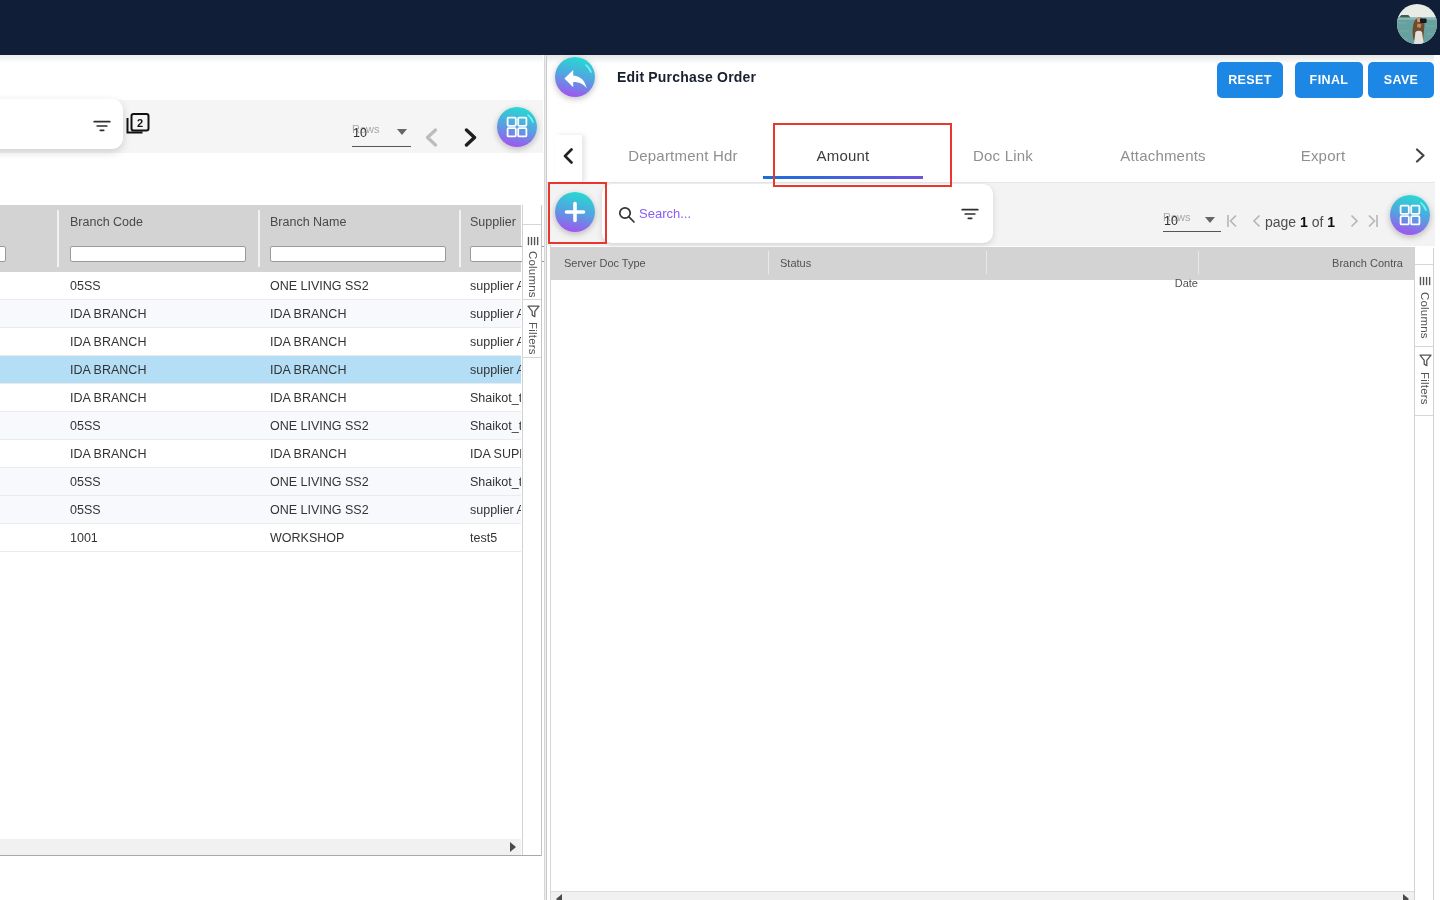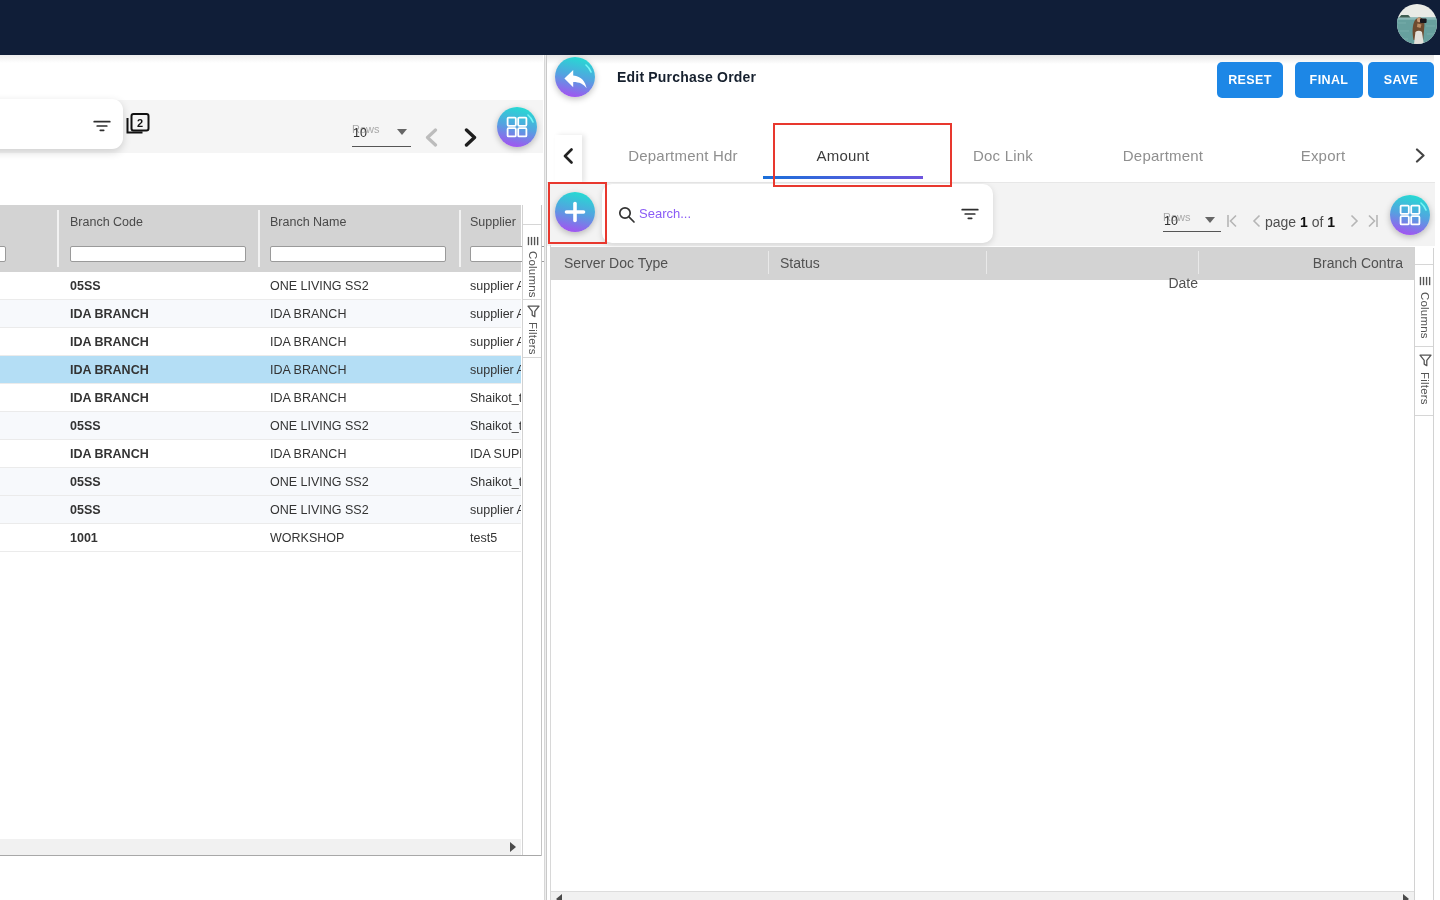--- a/index.html
+++ b/index.html
@@ -25,21 +25,21 @@
   .selline { height:1px; background:#555; }
   .seltri { width:0; height:0; border-left:5.5px solid transparent; border-right:5.5px solid transparent; border-top:6px solid #666; }
 
   
   #lhead { left:0; top:150px; width:521px; height:35px; background:#d3d3d3; }
   #lfilter { left:0; top:185px; width:521px; height:32px; background:#d3d3d3; }
   .lhtxt { position:absolute; top:0; height:35px; line-height:35px; font-size:12.5px; color:#4a4a4a; }
   .finput { position:absolute; top:6px; height:16px; background:#fff; border:1px solid #9a9a9a; border-radius:2px; }
   .lrow { position:absolute; left:0; width:521px; height:28px; border-bottom:1px solid #ebebeb; }
   .lrow span { position:absolute; top:0; height:28px; line-height:28px; font-size:12.5px; color:#333; white-space:nowrap; }
-  .c1 { left:70px;font-weight:bold; } .c2 { left:270px; } .c3 { left:470px; width:51px; overflow:hidden; }
+  .c1 { left:70px; } .c2 { left:270px; } .c3 { left:470px; width:51px; overflow:hidden; }
   .zebra { background:#f7f9fc; }
   .selrow { background:#b4def5; }
   .colsep { position:absolute; top:155px; width:2px; height:57px; background:#f2f2f2; }
 
   
   .vstrip { background:#fff; }
   .vtab { position:absolute; left:0; width:100%; border-top:1px solid #d6d6d6; overflow:hidden; }
   .vtxt { position:absolute; writing-mode:vertical-rl; font-size:11.5px; color:#555; letter-spacing:.2px; }
 
   
@@ -60,21 +60,21 @@
   #tabunderline { left:216px; top:41px; width:160px; height:3px; background:linear-gradient(90deg,#1a6fd9,#6e54de); }
   #chevtab { left:8px; top:0; width:27px; height:48px; background:#fff; box-shadow:3px 0 5px rgba(0,0,0,.10); }
 
   
   #rtoolbar { left:0; top:128px; width:888px; height:63px; background:#f3f3f3; }
   #rsearchbox { left:55px; top:1px; width:391px; height:59px; background:#fff; border-radius:10px; box-shadow:0 2px 6px rgba(0,0,0,.13); }
   .redbox { position:absolute; border:2px solid #e8382e; z-index:30; }
 
   
   #rhead { left:3px; top:192px; width:865px; height:33px; background:#d3d3d3; }
-  .rhtxt { position:absolute; top:0; height:33px; line-height:33px; font-size:14px; color:#515151; }
+  .rhtxt { position:absolute; top:0; height:33px; line-height:33px; font-size:11px; color:#515151; }
   .rsep { position:absolute; top:4px; width:1px; height:23px; background:#e9e9e9; }
 </style>
 </head>
 <body>
 <div id="root">
 
   <div id="nav" class="abs"></div>
   <div class="abs" style="left:1397px;top:4px;width:40px;height:40px;">
     <svg width="40" height="40" viewBox="0 0 40 40">
       <defs>
@@ -256,21 +256,21 @@
 
     <div id="tabbar" class="abs">
       <div id="chevtab" class="abs">
         <svg style="position:absolute;left:7px;top:12.5px;" width="12" height="16" viewBox="0 0 12 16">
           <path d="M9.5 1.5 L3 8 L9.5 14.5" fill="none" stroke="#222" stroke-width="2.6" stroke-linecap="round" stroke-linejoin="round"></path>
         </svg>
       </div>
       <div class="tablbl" style="left:56px;width:160px;">Department Hdr</div>
       <div class="tablbl" style="left:216px;width:160px;color:#3c3c3c;font-weight:500;">Amount</div>
       <div class="tablbl" style="left:376px;width:160px;">Doc Link</div>
-      <div class="tablbl" style="left:536px;width:160px;">Department</div>
+      <div class="tablbl" style="left:536px;width:160px;">Attachments</div>
       <div class="tablbl" style="left:696px;width:160px;">Export</div>
       <div id="tabunderline" class="abs"></div>
       <svg style="position:absolute;left:868px;top:13px;" width="11" height="15" viewBox="0 0 11 15">
         <path d="M2 1.5 L8.5 7.5 L2 13.5" fill="none" stroke="#444" stroke-width="2.2" stroke-linecap="round" stroke-linejoin="round"></path>
       </svg>
       <div class="abs" style="left:0;top:47px;width:888px;height:1px;background:#e7e7e7;"></div>
     </div>
 
     <div id="rtoolbar" class="abs">
       <div id="rsearchbox" class="abs"></div>

